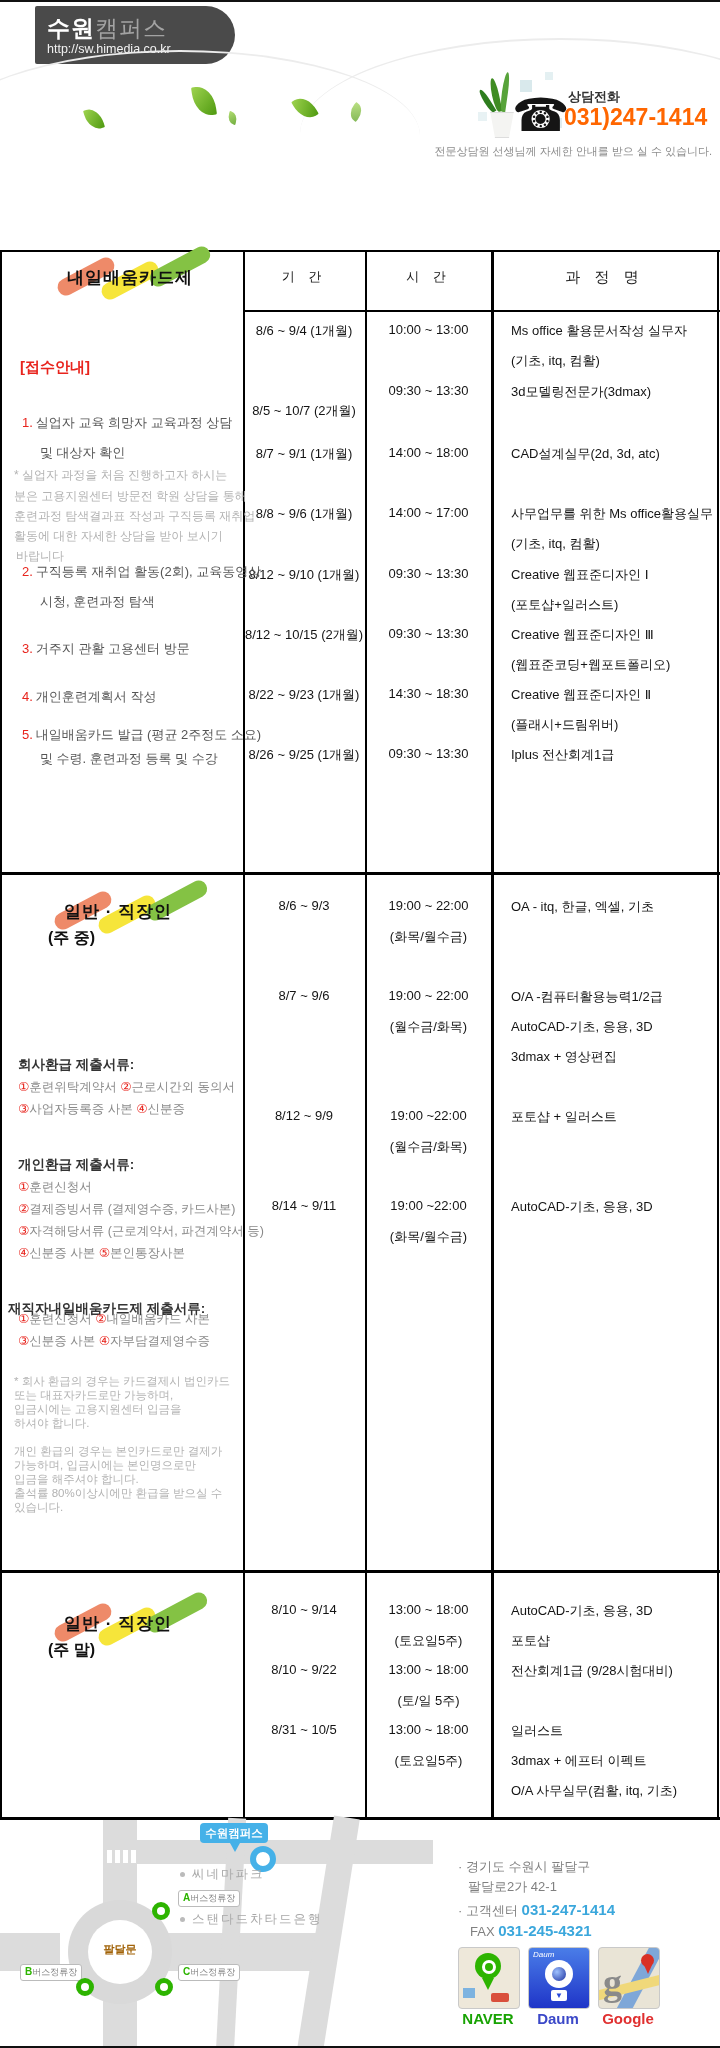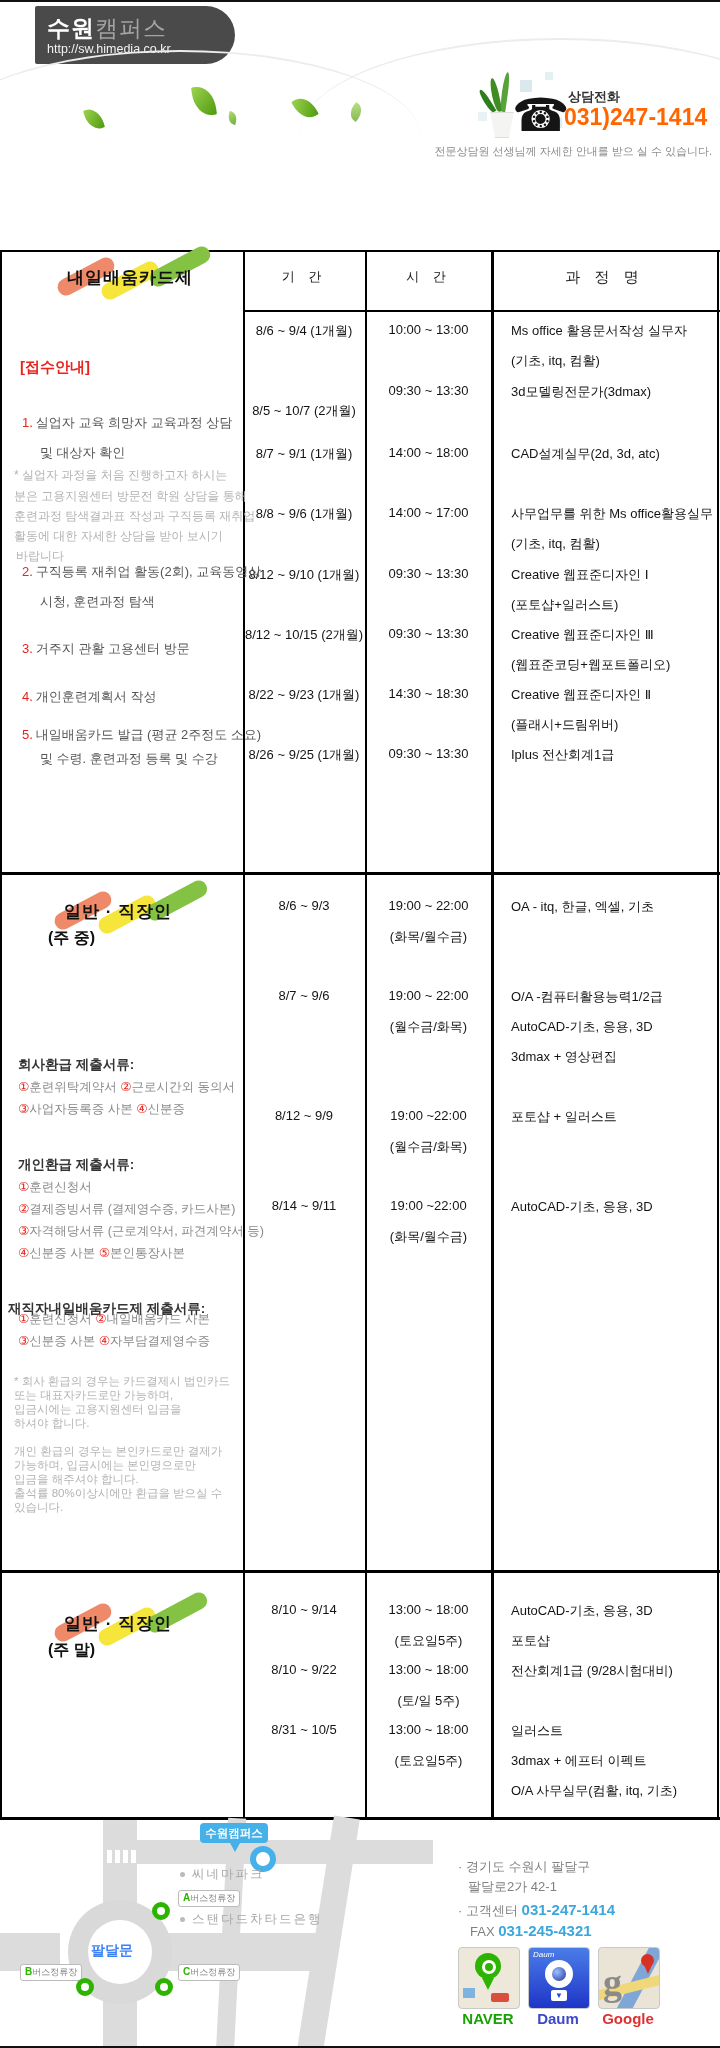--- a/index.html
+++ b/index.html
@@ -49,21 +49,21 @@
   .snum{color:#e8241d;margin-right:3px;}
   .blabel{font-size:13.5px;font-weight:bold;color:#333;}
   .circ{font-size:12.5px;color:#8a8a8a;}
   .rednum{color:#e8241d;}
   .note{font-size:11.5px;color:#b3b3b3;}
   
   .road{position:absolute;background:#dcdcdc;}
   .stripe{position:absolute;background:#fff;width:5px;height:13px;}
   .rnd-out{position:absolute;left:68px;top:1900px;width:104px;height:104px;border-radius:50%;background:#d9d9d9;}
   .rnd-in{position:absolute;left:88px;top:1920px;width:64px;height:64px;border-radius:50%;background:#fff;}
-  .gate{position:absolute;left:60px;top:1942px;width:104px;text-align:center;font-size:14px;font-weight:bold;color:#3b82f6;}
+  .gate{position:absolute;left:68px;top:1942px;width:104px;text-align:center;font-size:11px;font-weight:bold;color:#a16207;}
   .bubble{position:absolute;left:200px;top:1823px;width:68px;height:20px;background:#45b1e8;border-radius:4px;
           color:#fff;font-size:11.5px;font-weight:bold;text-align:center;line-height:20px;z-index:3;}
   .bubtail{position:absolute;left:230px;top:1843px;width:0;height:0;border-left:5px solid transparent;
            border-right:5px solid transparent;border-top:9px solid #45b1e8;z-index:3;}
   .ring{position:absolute;left:250px;top:1846px;width:14px;height:14px;border:6px solid #45b1e8;
         border-radius:50%;background:#fff;}
   .mdot{position:absolute;width:5px;height:5px;border-radius:50%;background:#bbb;}
   .mtext{position:absolute;font-size:12.5px;color:#a8a8a8;letter-spacing:2px;}
   .busbox{position:absolute;background:#fff;border:1px solid #bbb;border-radius:3px;
           font-size:9px;color:#888;padding:1px 4px;z-index:2;}

